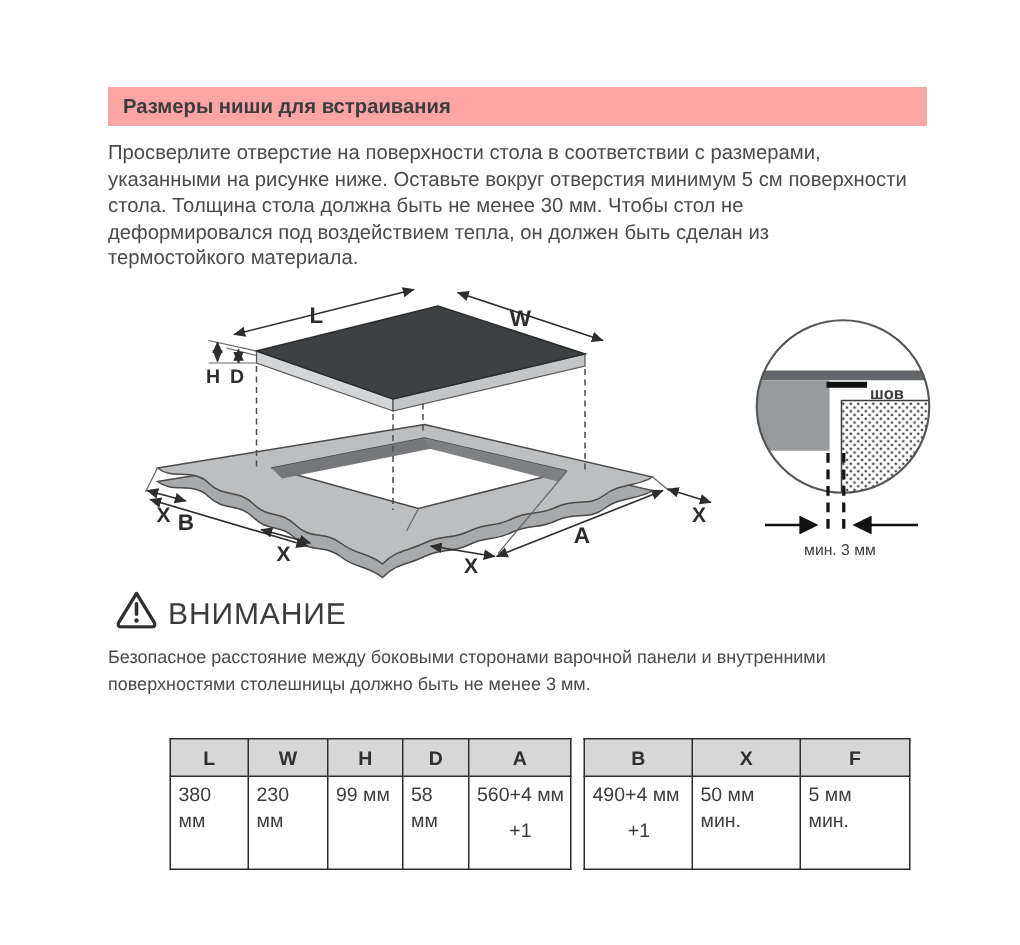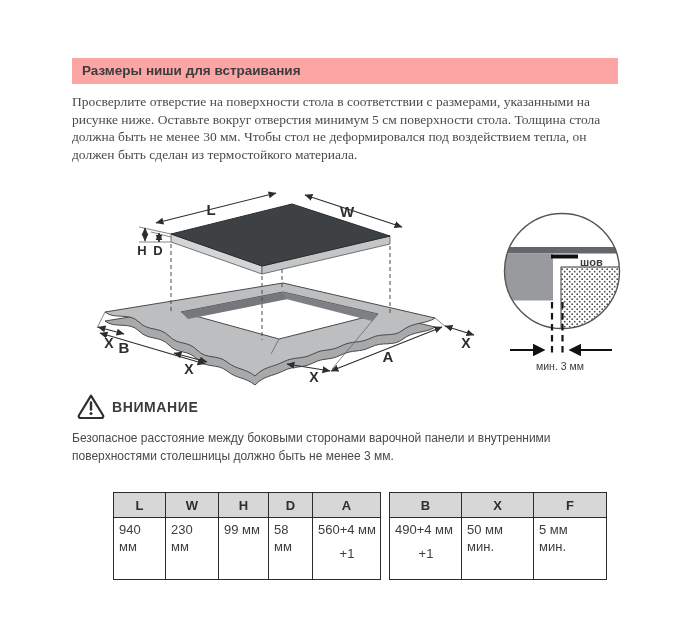--- a/index.html
+++ b/index.html
@@ -11,30 +11,30 @@
   }
   .screen { position:absolute; left:0; top:0; width:680px; height:630px; background:#fff; }
 
   .section-bar {
     position:absolute; left:72px; top:58px; width:546px; height:26px;
     background:#fca5a5; line-height:26px; padding-left:10px;
     font-size:13.5px; font-weight:bold; color:#3c3c3c;
   }
   .intro-text {
     position:absolute; left:72px; top:93px; width:534px;
-    font-size:13.5px; line-height:17.5px; color:#4a4a4a;font-family:Liberation Serif, serif;
+    font-size:13.5px; line-height:17.5px; color:#4a4a4a;
   }
 
   .main-diagram { position:absolute; left:95px; top:190px; }
   .detail-diagram { position:absolute; left:496px; top:208px; }
 
   .warn-icon { position:absolute; left:77px; top:393px; }
   .warn-title {
     position:absolute; left:112px; top:399px;
-    font-size:14px; font-weight:bold; letter-spacing:0.6px; color:#3b3b3b;
+    font-size:20px; font-weight:normal; letter-spacing:0.6px; color:#3b3b3b;
   }
   .warn-text {
     position:absolute; left:72px; top:430px; width:534px;
     font-size:12px; line-height:17.5px; color:#4a4a4a;
   }
 
   table.spec { position:absolute; top:492px; border-collapse:collapse; table-layout:fixed; }
   table.spec th, table.spec td { border:1px solid #2c2c2c; }
   table.spec th {
     height:25px; background:#d7d7d7; font-size:13px; font-weight:bold;
@@ -183,21 +183,21 @@
         <th>L</th>
         <th>W</th>
         <th>H</th>
         <th>D</th>
         <th>A</th>
       </tr>
     </thead>
     <tbody>
       <tr>
         <td>
-            <div class="v1">940</div>
+            <div class="v1">380</div>
             <div class="v2">мм</div>
           </td>
         <td>
             <div class="v1">230</div>
             <div class="v2">мм</div>
           </td>
         <td>
             <div class="v1">99 мм</div>
             <div class="v2"></div>
           </td>

